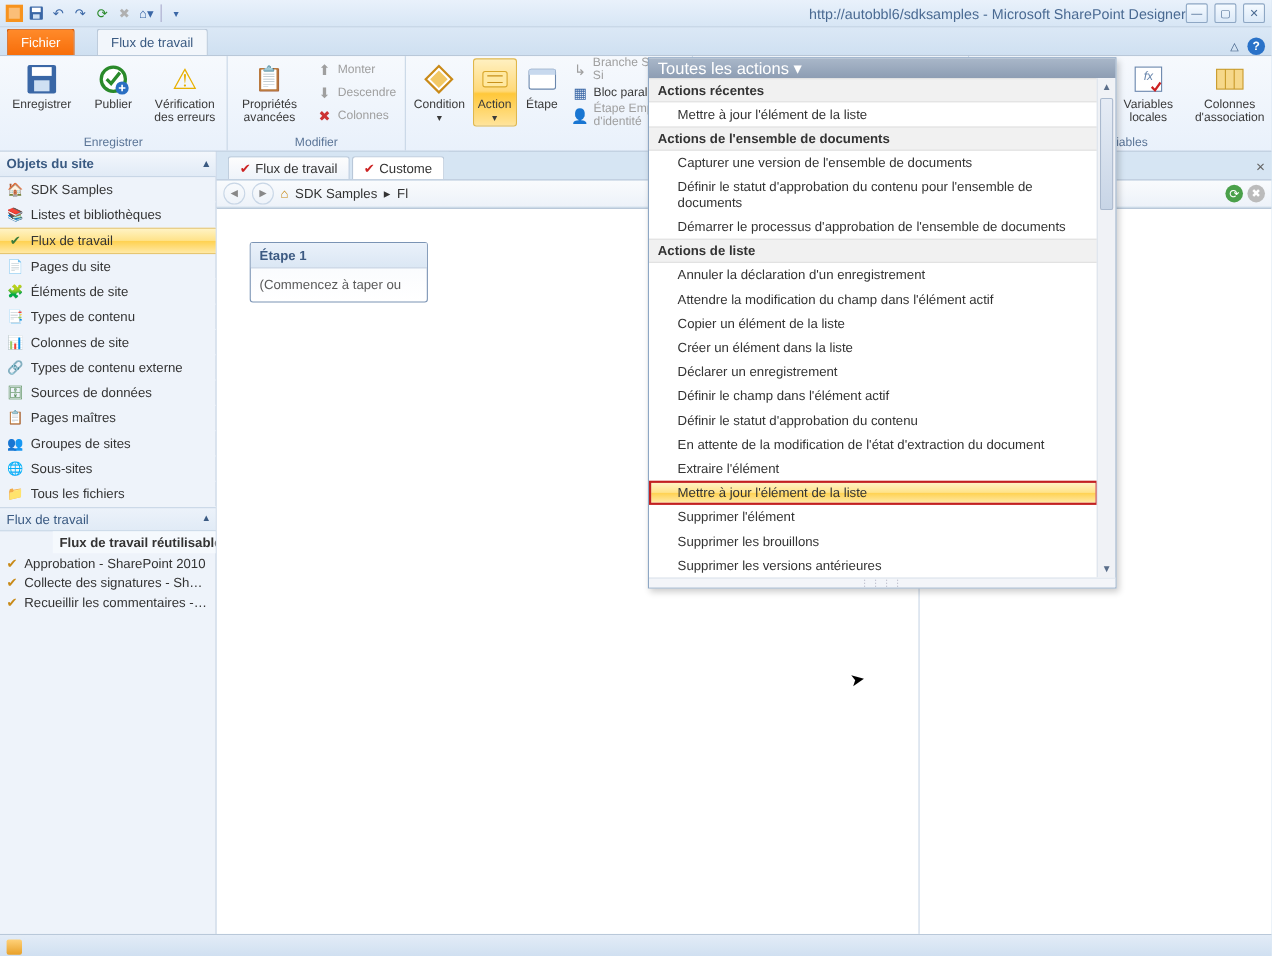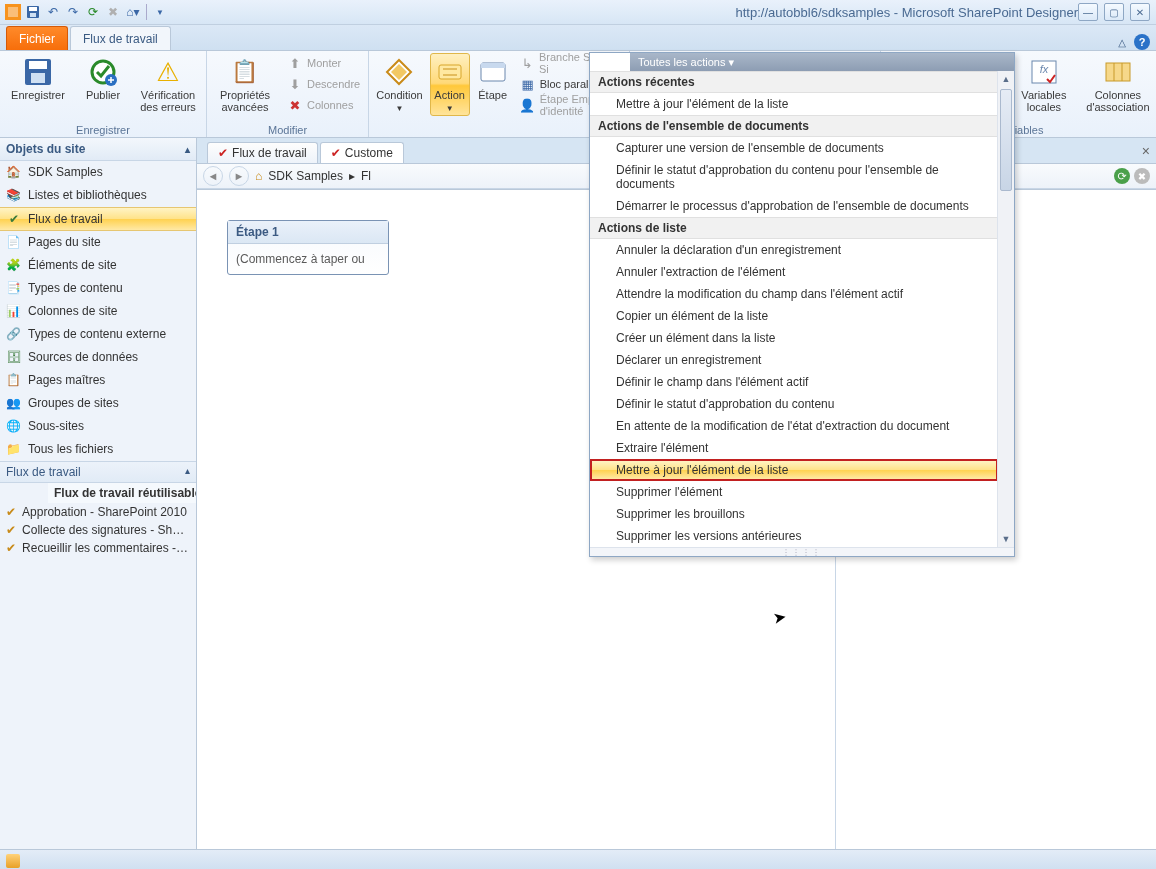--- a/index.html
+++ b/index.html
@@ -53,21 +53,21 @@
     height: 26px;
     display: flex;
     align-items: flex-end;
     background: linear-gradient(#dbe8f6, #cfe0f1);
     padding-left: 6px;
     border-bottom: 1px solid #b9c8d9;
     box-sizing: border-box;
   }
   .tab {
     padding: 5px 12px 4px;
-    margin-right: 2px;
+    margin-right: 20px;
     border: 1px solid transparent;
     border-bottom: none;
     color: #3a5a82;
     background: transparent;
     border-radius: 3px 3px 0 0;
   }
   .tab.file {
     background: linear-gradient(#ff8a2a, #f76e0a);
     color: white;
     border-color: #d55a08;
@@ -315,23 +315,23 @@
     top: 0px;
     width: 424px;
     background: #fff;
     border: 1px solid #8ea7c4;
     box-shadow: 2px 3px 6px rgba(0,0,0,.2);
   }
   .menu-titlebar {
     height: 16px;
     background: linear-gradient(#a9b7c9, #8d9db3);
     color: #fff;
-    font-size: 11px;
+    font-size: 15px;
     padding: 1px 8px;
-    display: flex; align-items: center; gap: 4px; margin-left: 40px;
+    display: flex; align-items: center; gap: 4px;
   }
   .menu-body {
     max-height: 542px;
     overflow: hidden;
     position: relative;
     padding-right: 16px;
   }
   .menu-cat {
     font-weight: bold;
     background: #f1f1f1;
@@ -757,21 +757,20 @@
       </div>
       <div class="menu-body" id="menu-body">
         <div class="menu-cat">Actions récentes</div>
           <div class="menu-item">Mettre à jour l'élément de la liste</div>
           <div class="menu-cat">Actions de l'ensemble de documents</div>
           <div class="menu-item">Capturer une version de l'ensemble de documents</div>
           <div class="menu-item">Définir le statut d'approbation du contenu pour l'ensemble de documents</div>
           <div class="menu-item">Démarrer le processus d'approbation de l'ensemble de documents</div>
           <div class="menu-cat">Actions de liste</div>
           <div class="menu-item">Annuler la déclaration d'un enregistrement</div>
-          <div class="menu-item">Annuler l'extraction de l'élément</div>
           <div class="menu-item">Attendre la modification du champ dans l'élément actif</div>
           <div class="menu-item">Copier un élément de la liste</div>
           <div class="menu-item">Créer un élément dans la liste</div>
           <div class="menu-item">Déclarer un enregistrement</div>
           <div class="menu-item">Définir le champ dans l'élément actif</div>
           <div class="menu-item">Définir le statut d'approbation du contenu</div>
           <div class="menu-item">En attente de la modification de l'état d'extraction du document</div>
           <div class="menu-item">Extraire l'élément</div>
           <div class="menu-item highlight">Mettre à jour l'élément de la liste</div>
           <div class="menu-item">Supprimer l'élément</div>

